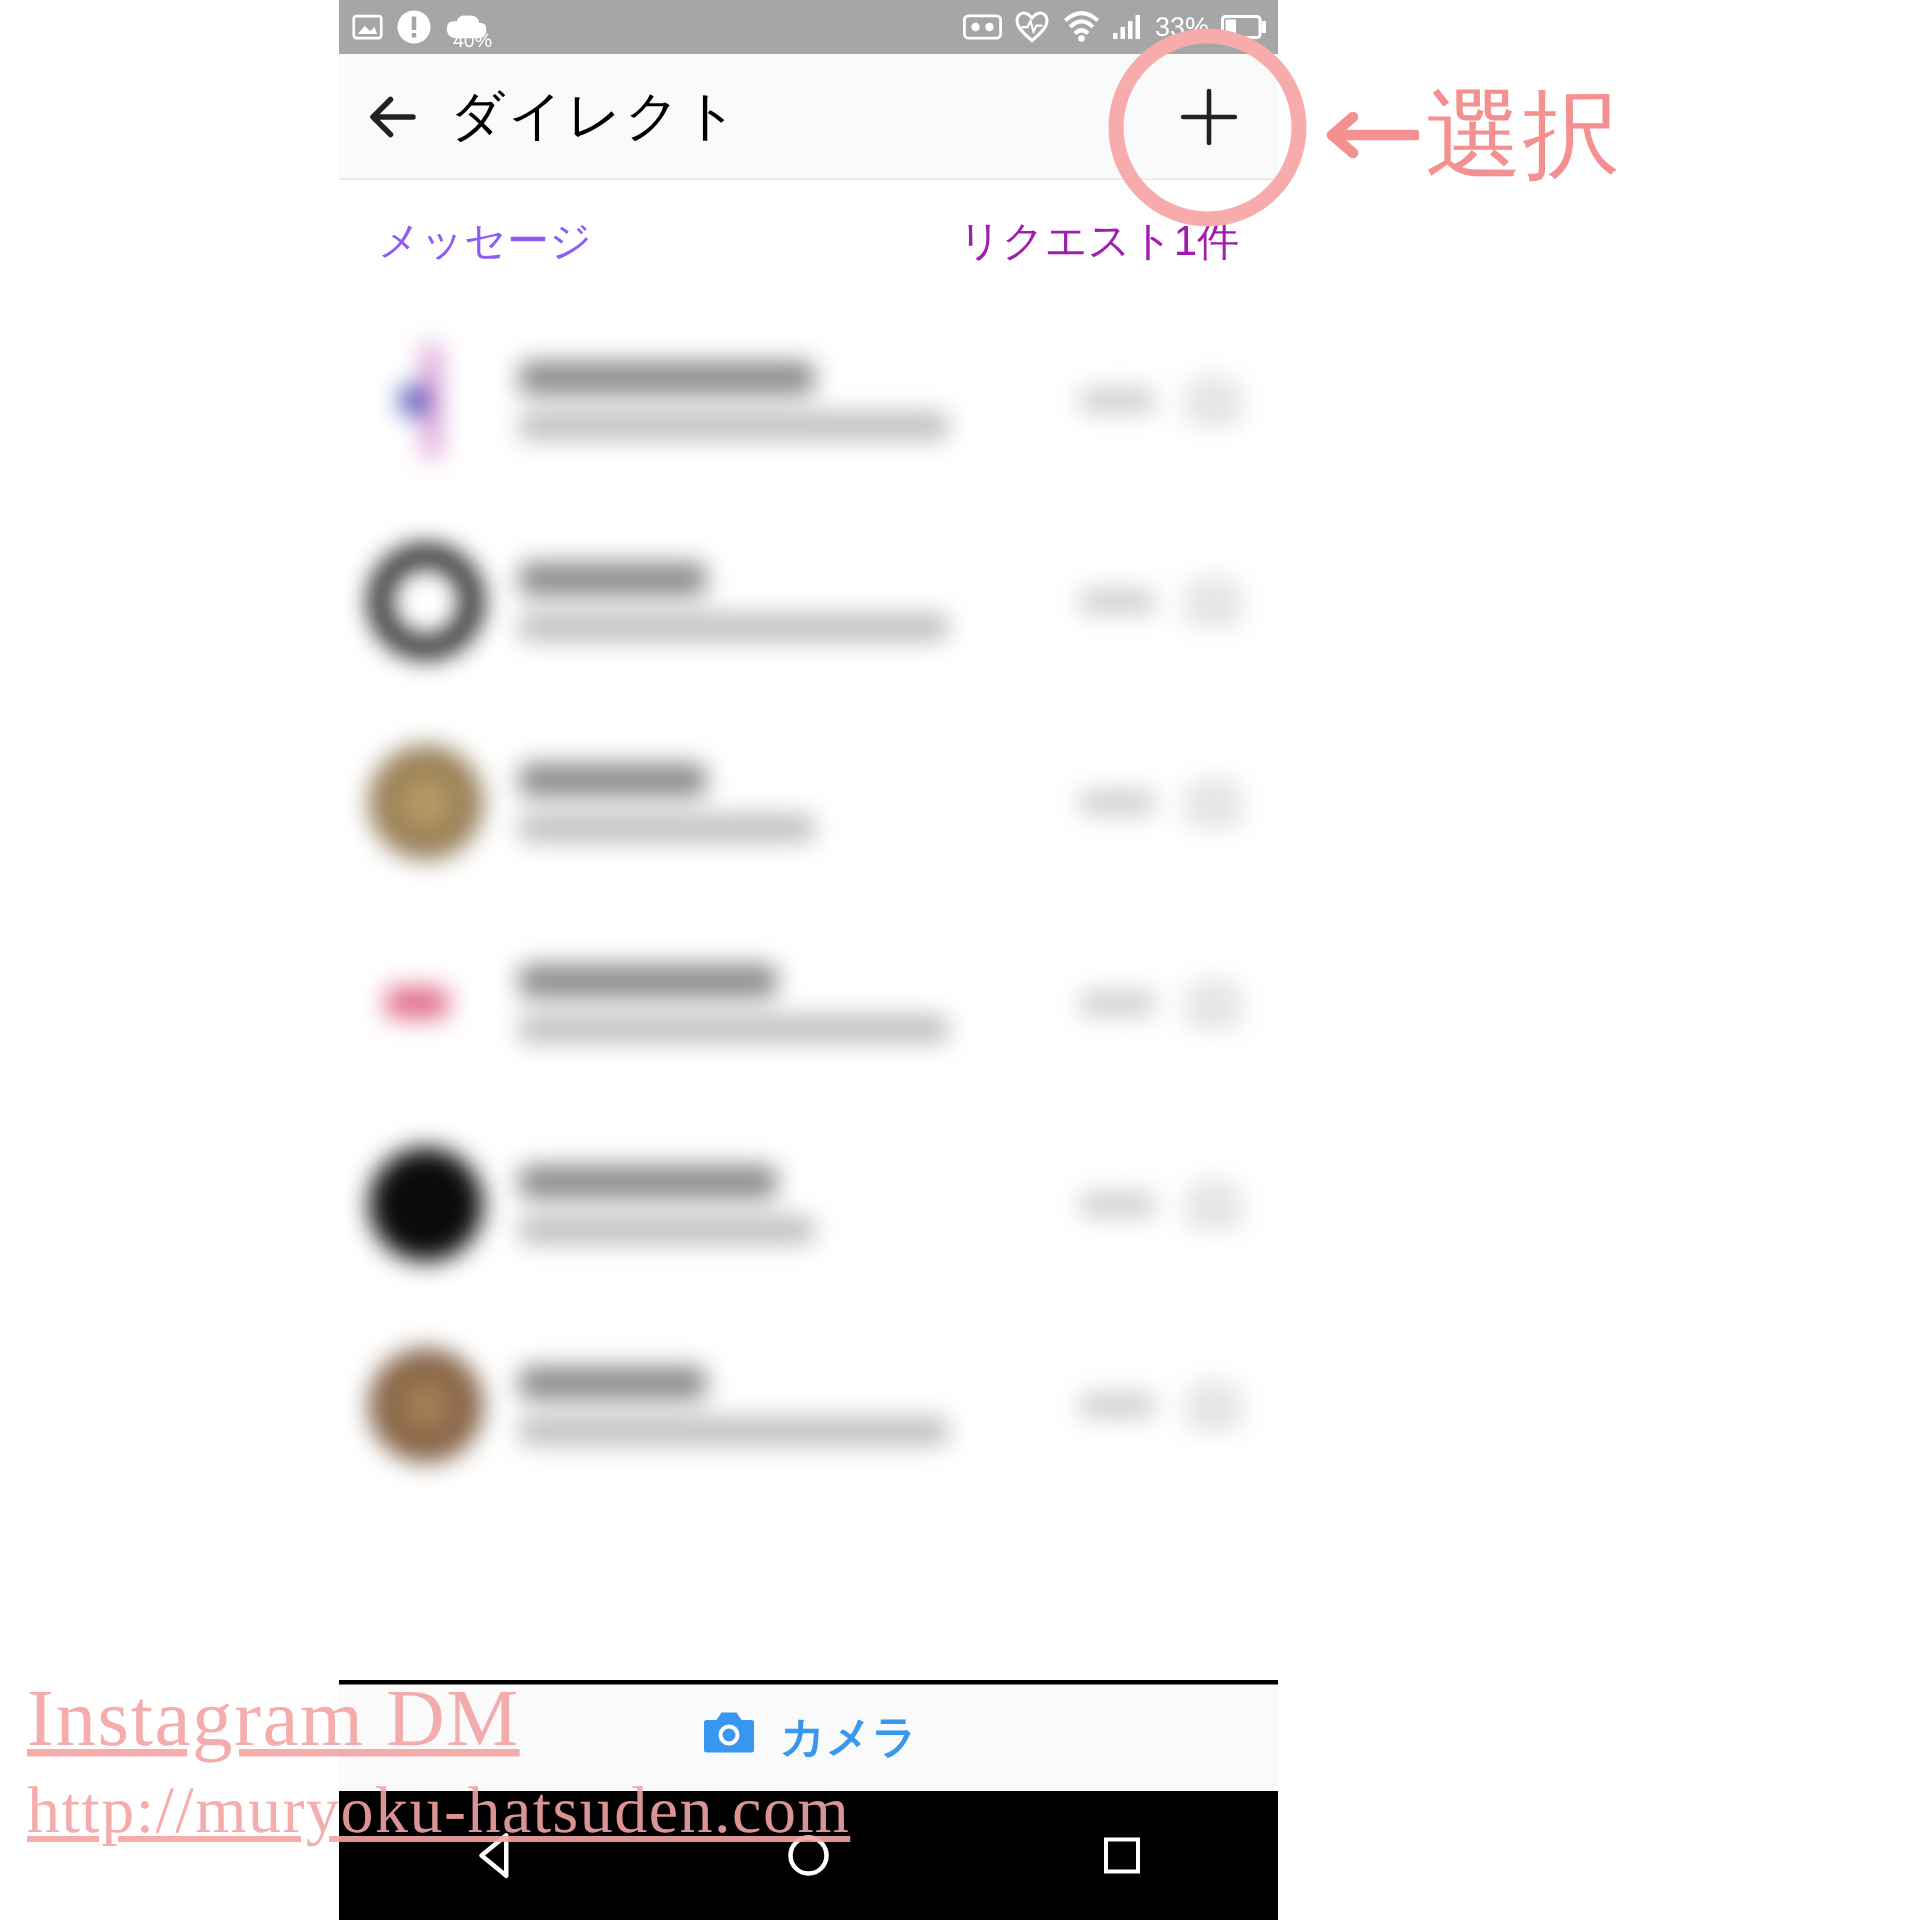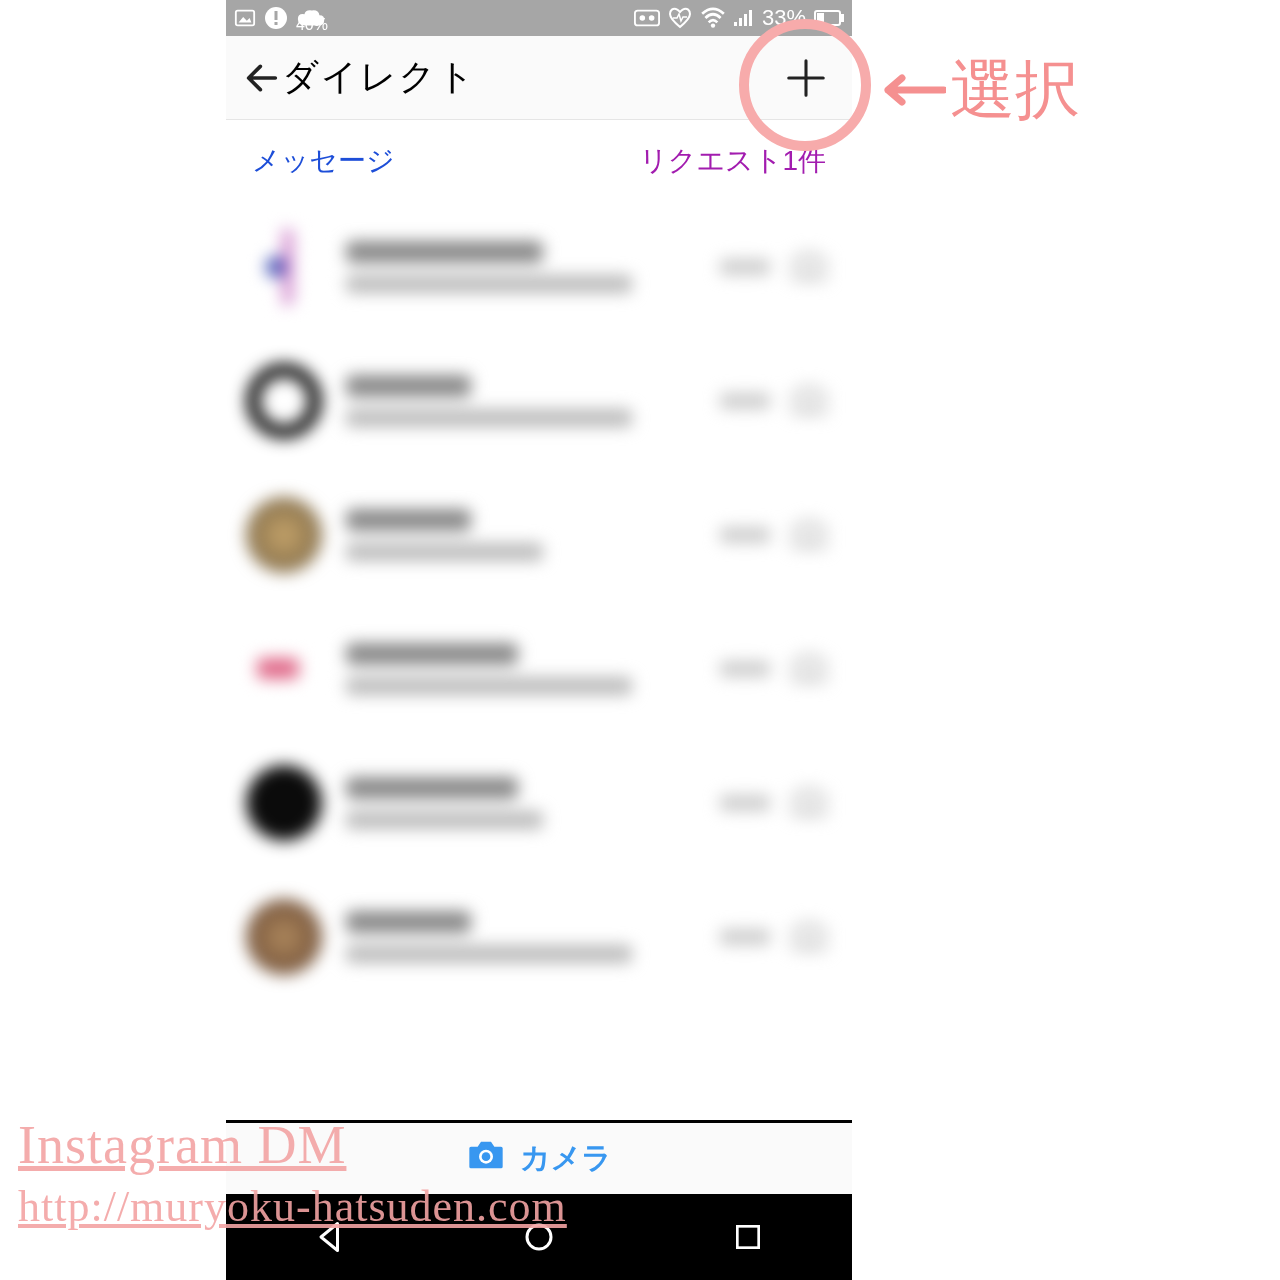--- a/index.html
+++ b/index.html
@@ -36,46 +36,47 @@
     font-size: 19px;
     gap: 6px;
   }
   .status-left { display: flex; align-items: center; gap: 8px; }
   .status-right { margin-left: auto; display: flex; align-items: center; gap: 8px; }
   .ico { display: inline-flex; align-items: center; justify-content: center; }
   .cloud {
     position: relative; width: 30px; height: 20px;
   }
   .cloud svg { width: 30px; height: 20px; }
-  .cloud-txt { position: absolute; right: -2px; bottom: -6px; font-size: 16px; }
-  .battery-txt { font-size: 22px; }
+  .cloud-txt { position: absolute; right: -2px; bottom: -6px; font-size: 13px; }
+  .battery-txt { font-size: 18px; }
   
   .app-header {
     height: 84px;
     display: flex;
     align-items: center;
     padding: 0 16px;
     border-bottom: 1px solid #e5e5e5;
     background: #fafafa;
   }
   .back-arrow { width: 40px; display: flex; align-items: center; justify-content: center; }
   .title {
     font-size: 36px;
+    margin-left: 18px;
     letter-spacing: 2px;
     font-weight: 500;
   }
   .plus-wrap { margin-left: auto; width: 60px; height: 60px; display: flex; align-items: center; justify-content: center; }
   
   .sub-header {
     display: flex;
     align-items: center;
     padding: 22px 26px 20px 26px;
     font-size: 28px;
   }
-  .sub-left { color: #1d4ed8; }
+  .sub-left { color: #8b5cf6; }
   .sub-right { margin-left: auto; color: #a21caf; font-weight: 500; }
   
   .list {
     flex: 1;
     overflow: hidden;
     padding: 0 10px;
     position: relative;
   }
   .row {
     display: flex;

